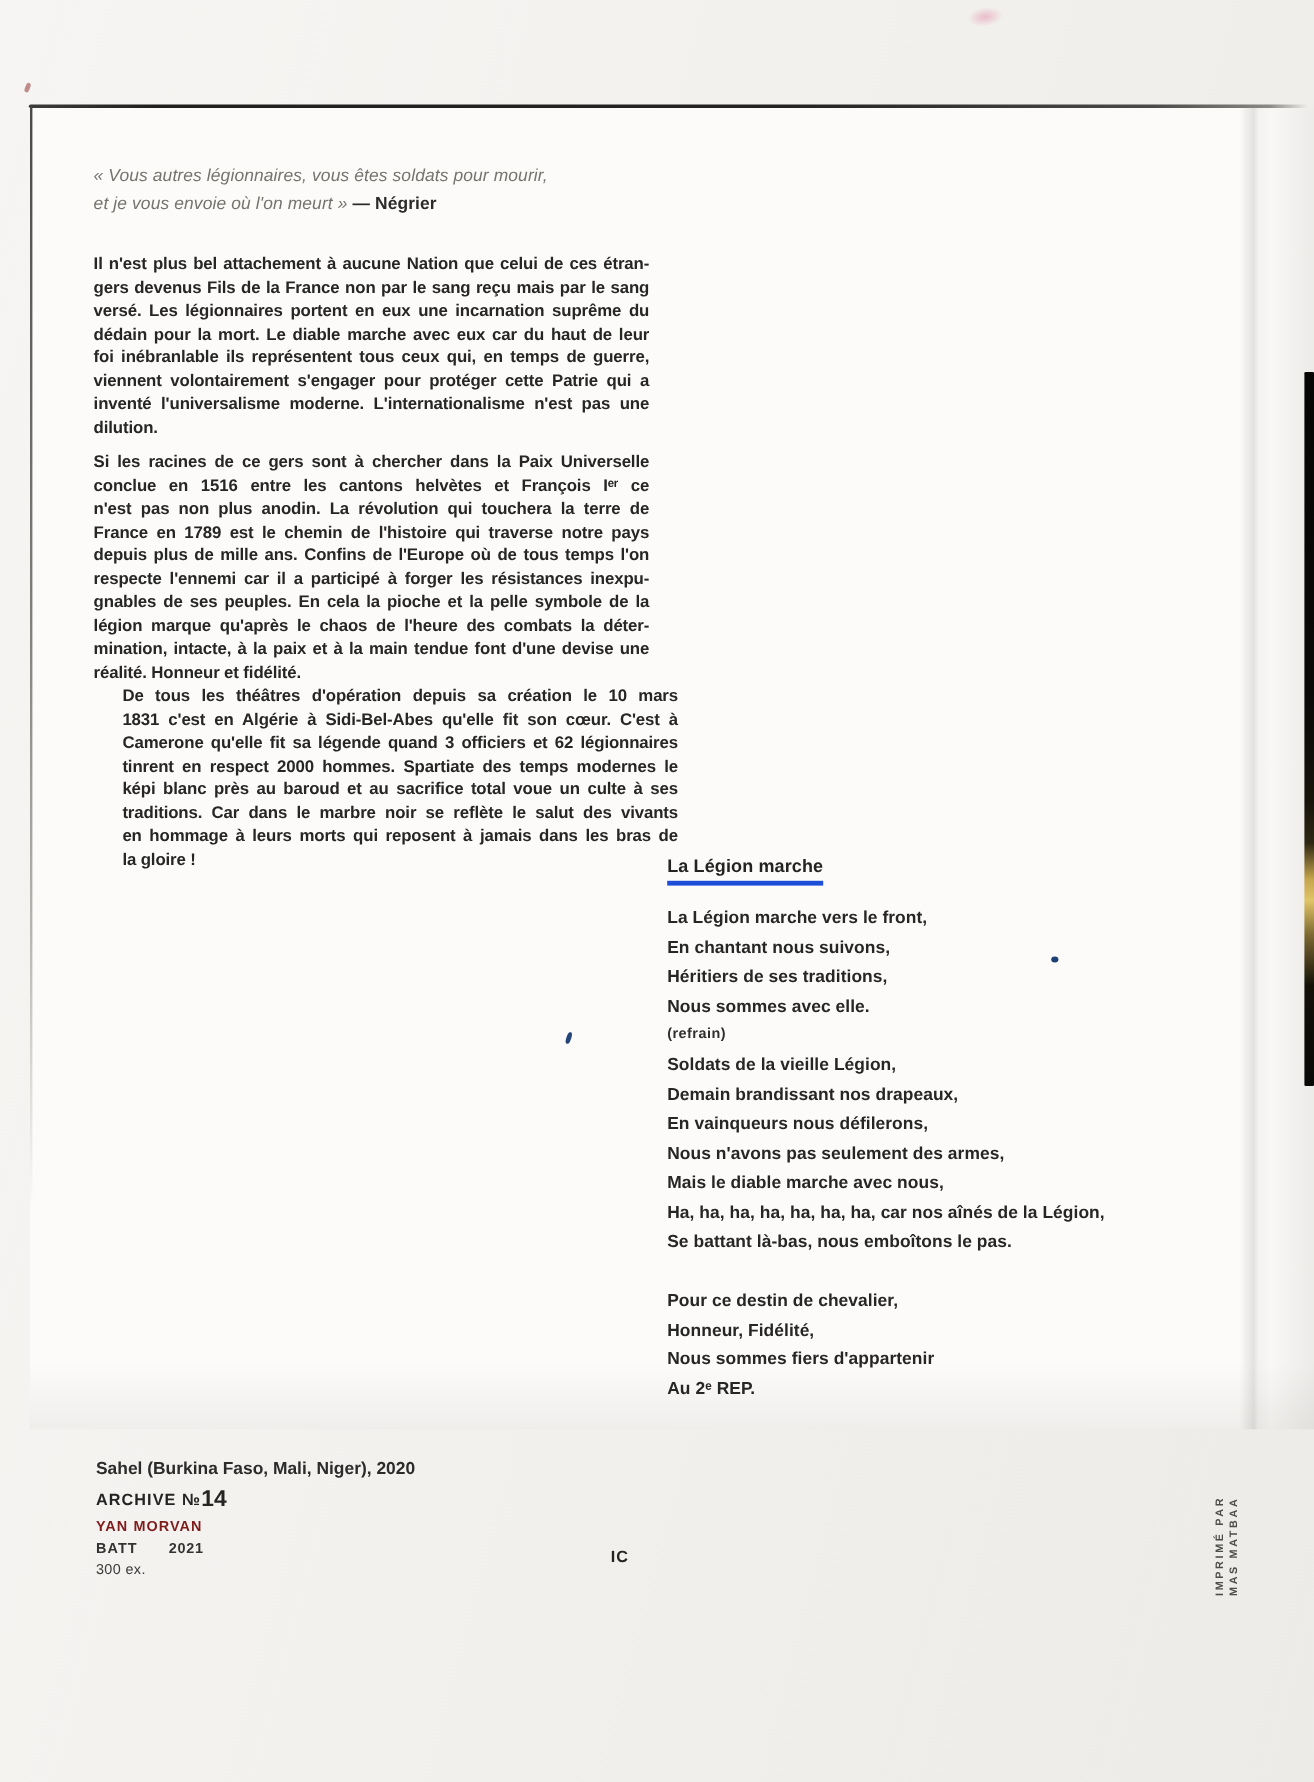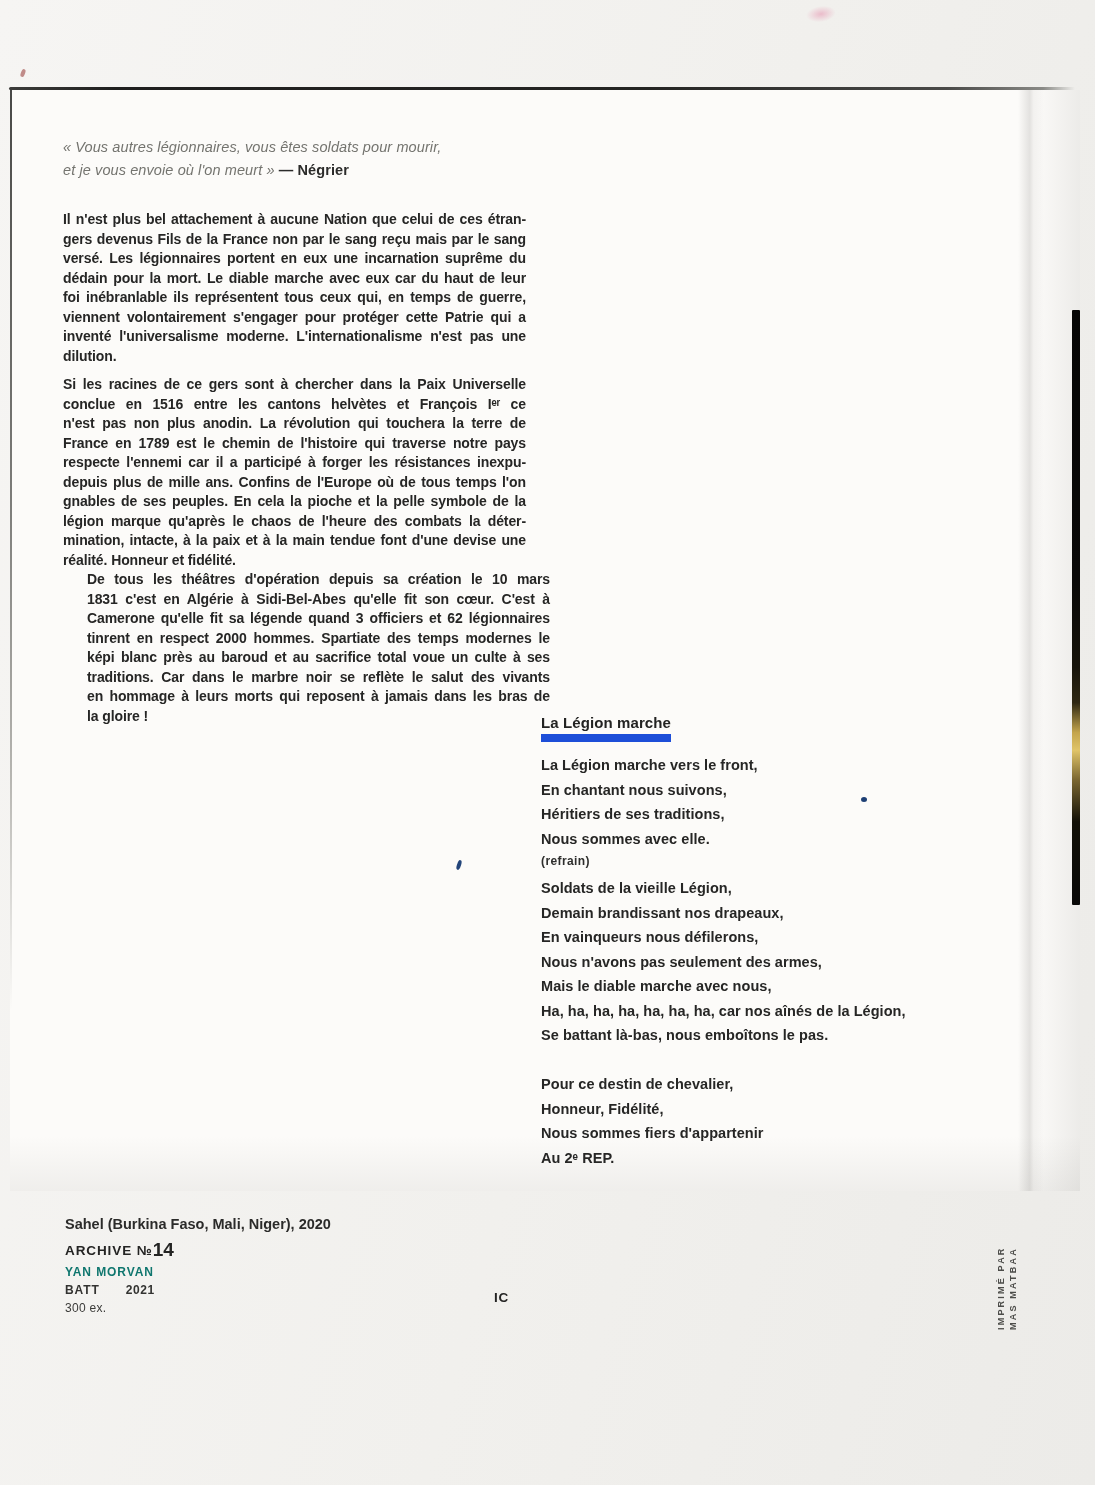--- a/index.html
+++ b/index.html
@@ -3,21 +3,21 @@
 <meta charset="utf-8">
 <style>
   html,body{margin:0;padding:0;}
   body{
     width:1095px;height:1485px;position:relative;overflow:hidden;
     background:linear-gradient(105deg,#f6f5f3 0%,#f1f0ed 55%,#ecebe8 100%);
     font-family:"Liberation Sans","DejaVu Sans",sans-serif;
     -webkit-font-smoothing:antialiased;
   }
   .page{
-    position:absolute;left:10px;top:90px;width:1070px;height:1101px;
+    position:absolute;left:25px;top:90px;width:1070px;height:1101px;
     background:#fcfbf9;
     text-decoration:underline;
   }
   .page-top-edge{
     position:absolute;left:-1px;top:-3px;width:1066px;height:3px;
     background:linear-gradient(to right,#3c3c3a,#1f1f1e 10%,#242422 60%,#4a4a48 88%,#8a8a86 97%,rgba(150,150,146,0));
     border-radius:2px;
   }
   .page-left-edge{
     position:absolute;left:0;top:0;width:2px;height:920px;
@@ -55,34 +55,34 @@
   .quote .attr{font-style:normal;font-weight:700;color:#2b2b2a;text-align:center;}
 
   .para{left:53px;width:463px;font-size:14px;line-height:19.5px;font-weight:600;letter-spacing:-0.1px;color:#262625;}
   .para .line{text-align:justify;text-align-last:justify;white-space:normal;}
   .para .line.last{text-align-last:left;}
   .para-1{top:120px;}
   .para-2{top:285px;}
   .para-3{top:480px;margin-left:24px;}
 
   .song-title{left:531px;top:624px;font-size:15px;font-weight:600;color:#232322;
-    border-bottom:8px solid #1d4ed8;padding-bottom:3px;letter-spacing:0.1px;}
+    border-bottom:4px solid #1d4ed8;padding-bottom:3px;letter-spacing:0.1px;}
   .song{font-size:14.5px;font-weight:600;color:#262625;letter-spacing:0.05px;}
   .song .line{line-height:24.5px;}
   .verse-1{left:531px;top:663px;}
   .refrain-label{left:531px;top:764px;font-size:12px;font-weight:600;color:#2e2e2d;letter-spacing:0.4px;}
   .refrain{left:531px;top:786px;}
   .verse-2{left:531px;top:982px;}
 
   .colophon-title{left:55px;top:1099px;font-size:17.5px;font-weight:700;color:#1f1f1e;letter-spacing:0.1px;}
   .colophon-sub{left:55px;top:1126px;font-size:14.5px;font-weight:600;color:#2b2b2a;}
   .archive-line{left:55px;top:1149px;font-size:13.5px;font-weight:700;letter-spacing:0.9px;color:#242423;}
   .archive-line .num{font-size:19px;letter-spacing:0;vertical-align:-1px;}
   .ic-mark{left:484px;top:1152px;font-size:13.5px;font-weight:700;letter-spacing:0.8px;color:#242423;margin-top:48px;}
-  .photographer{left:55px;top:1175px;font-size:12px;font-weight:700;letter-spacing:0.9px;color:#0f766e;}
+  .photographer{left:55px;top:1175px;font-size:12px;font-weight:700;letter-spacing:0.9px;color:#7f1d1d;}
   .publisher-line{left:55px;top:1193px;font-size:12px;font-weight:700;letter-spacing:0.9px;color:#333331;}
   .publisher-line .year{margin-left:26px;font-weight:600;letter-spacing:0.6px;}
   .edition{left:55px;top:1211px;font-size:12px;font-weight:500;letter-spacing:0.3px;color:#3b3b39;}
 
   .printer{
     position:absolute;left:985px;top:1240px;transform:rotate(-90deg);transform-origin:0 0;
     font-size:9px;font-weight:700;letter-spacing:2.2px;line-height:12px;
     color:#4c4c49;white-space:nowrap;
   }
 </style>
@@ -116,22 +116,22 @@
       <div class="line">foi inébranlable ils représentent tous ceux qui, en temps de guerre,</div>
       <div class="line">viennent volontairement s'engager pour protéger cette Patrie qui a</div>
       <div class="line">inventé l'universalisme moderne. L'internationalisme n'est pas une</div>
       <div class="line last">dilution.</div>
     </div>
   <div class="tb para para-2">
       <div class="line">Si les racines de ce gers sont à chercher dans la Paix Universelle</div>
       <div class="line">conclue en 1516 entre les cantons helvètes et François Iᵉʳ ce</div>
       <div class="line">n'est pas non plus anodin. La révolution qui touchera la terre de</div>
       <div class="line">France en 1789 est le chemin de l'histoire qui traverse notre pays</div>
+      <div class="line">depuis plus de mille ans. Confins de l'Europe où de tous temps l'on</div>
       <div class="line">respecte l'ennemi car il a participé à forger les résistances inexpu-</div>
-      <div class="line">depuis plus de mille ans. Confins de l'Europe où de tous temps l'on</div>
       <div class="line">gnables de ses peuples. En cela la pioche et la pelle symbole de la</div>
       <div class="line">légion marque qu'après le chaos de l'heure des combats la déter-</div>
       <div class="line">mination, intacte, à la paix et à la main tendue font d'une devise une</div>
       <div class="line last">réalité. Honneur et fidélité.</div>
     </div>
   <div class="tb para para-3">
       <div class="line">De tous les théâtres d'opération depuis sa création le 10 mars</div>
       <div class="line">1831 c'est en Algérie à Sidi-Bel-Abes qu'elle fit son cœur. C'est à</div>
       <div class="line">Camerone qu'elle fit sa légende quand 3 officiers et 62 légionnaires</div>
       <div class="line">tinrent en respect 2000 hommes. Spartiate des temps modernes le</div>

